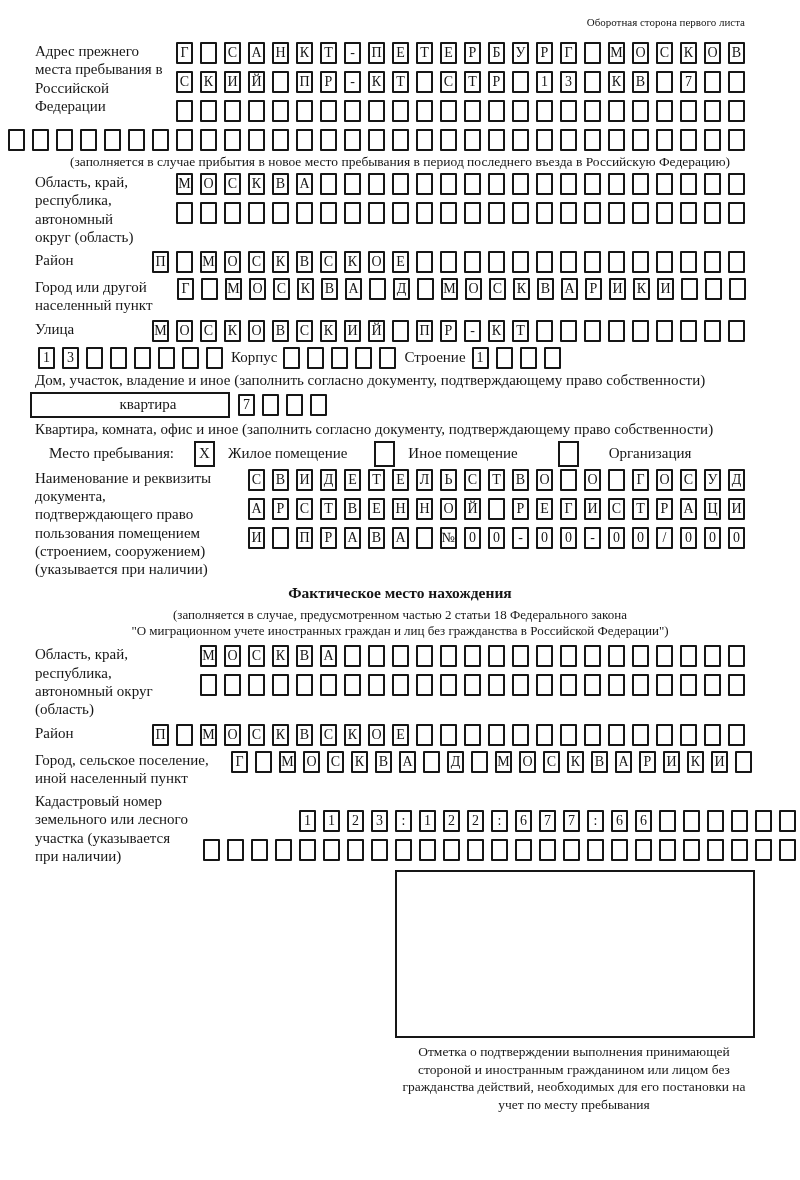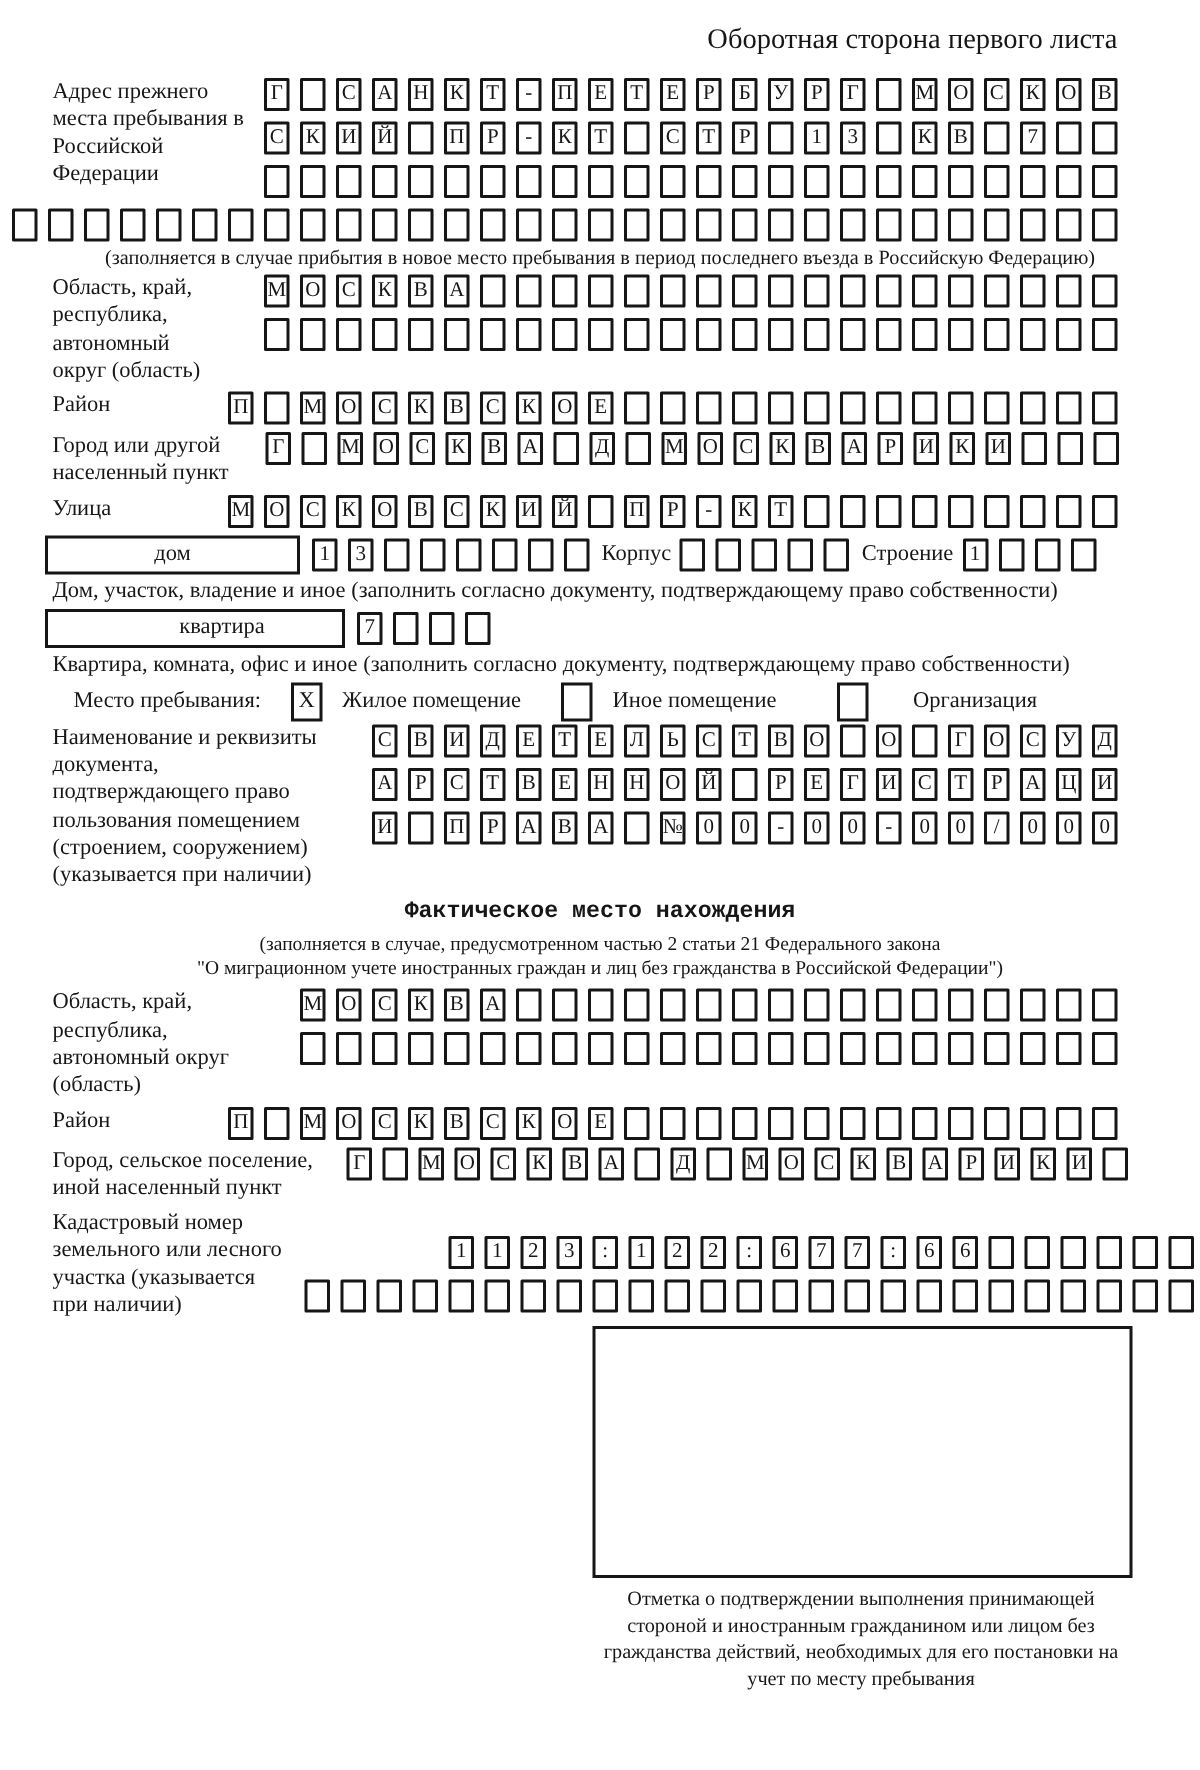--- a/index.html
+++ b/index.html
@@ -4,21 +4,21 @@
 <style>
   :root { --ink: #161616; }
   * { margin:0; padding:0; box-sizing:border-box; }
   html,body { background:#ffffff; }
   .page {
     width:800px; height:1180px; overflow:hidden; position:relative;
     background:#ffffff; color:var(--ink);
     font-family:"Liberation Serif", serif;
     padding-top:16px;
   }
-  .corner { text-align:right; padding-right:55px; font-size:19px; margin-bottom:14px; }
+  .corner { text-align:right; padding-right:55px; font-size:11px; margin-bottom:14px; }
 
   .field { display:flex; align-items:flex-start; margin:0 55px 5px 35px; }
   .flabel { font-size:15px; line-height:1.22; flex:0 0 auto; padding-right:8px; }
   .cellcol { margin-left:auto; display:flex; flex-direction:column; gap:7px; align-items:flex-end; }
   .cellrow { display:flex; gap:7px; }
   .cell {
     width:17px; height:22px; flex:0 0 auto;
     border:2px solid var(--ink); border-radius:1px;
     display:flex; align-items:center; justify-content:center;
     font-size:14px; line-height:1; overflow:hidden;
@@ -42,21 +42,21 @@
   .stayrow { display:flex; align-items:center; margin:3px 0 2px 49px; }
   .staylabel { font-size:15px; white-space:nowrap; }
   .chk {
     width:21px; height:26px; border:2px solid var(--ink); flex:0 0 auto;
     display:flex; align-items:center; justify-content:center; font-size:15px;
   }
   .staynote { font-size:13.5px; margin:0 0 6px 243px; }
 
   .voff { margin-top:18px; }
   .doc-label { width:200px; }
-  .fact-title { font-size:15.5px; font-weight:bold; text-align:center; margin:4px 0 5px;font-family:Liberation Mono, monospace; }
+  .fact-title { font-size:15.5px; font-weight:bold; text-align:center; margin:4px 0 5px; }
   .fact-note { font-size:13px; text-align:center; line-height:1.3; }
   .fact-note-wrap { margin-bottom:5px; }
 
   .stamp-box {
     width:360px; height:168px; border:2px solid var(--ink);
     margin-left:395px; margin-top:4px;
   }
   .stamp-caption {
     width:352px; margin-left:398px; margin-top:5px;
     text-align:center; font-size:13.5px; line-height:1.3;
@@ -338,21 +338,20 @@
           <div class="cell"></div>
           <div class="cell"></div>
           <div class="cell"></div>
           <div class="cell"></div>
           <div class="cell"></div>
         </div>
       </div>
   </div>
 
   <div class="inlinerow">
-    <div class="namedbox dombox">дом</div>
     <div class="cellrow gap8">
         <div class="cell">1</div>
         <div class="cell">3</div>
         <div class="cell"></div>
         <div class="cell"></div>
         <div class="cell"></div>
         <div class="cell"></div>
         <div class="cell"></div>
         <div class="cell"></div>
       </div>
@@ -465,21 +464,21 @@
           <div class="cell">/</div>
           <div class="cell">0</div>
           <div class="cell">0</div>
           <div class="cell">0</div>
         </div>
     </div>
   </div>
 
   <div class="fact-title">Фактическое место нахождения</div>
   <div class="fact-note-wrap">
-    <div class="fact-note">(заполняется в случае, предусмотренном частью 2 статьи 21 Федерального закона</div>
+    <div class="fact-note">(заполняется в случае, предусмотренном частью 2 статьи 18 Федерального закона</div>
     <div class="fact-note">"О миграционном учете иностранных граждан и лиц без гражданства в Российской Федерации")</div>
   </div>
 
   <div class="field">
     <div class="flabel" style="width:150px">Область, край, республика, автономный округ (область)</div>
     <div class="cellcol">
       <div class="cellrow">
           <div class="cell">М</div>
           <div class="cell">О</div>
           <div class="cell">С</div>

